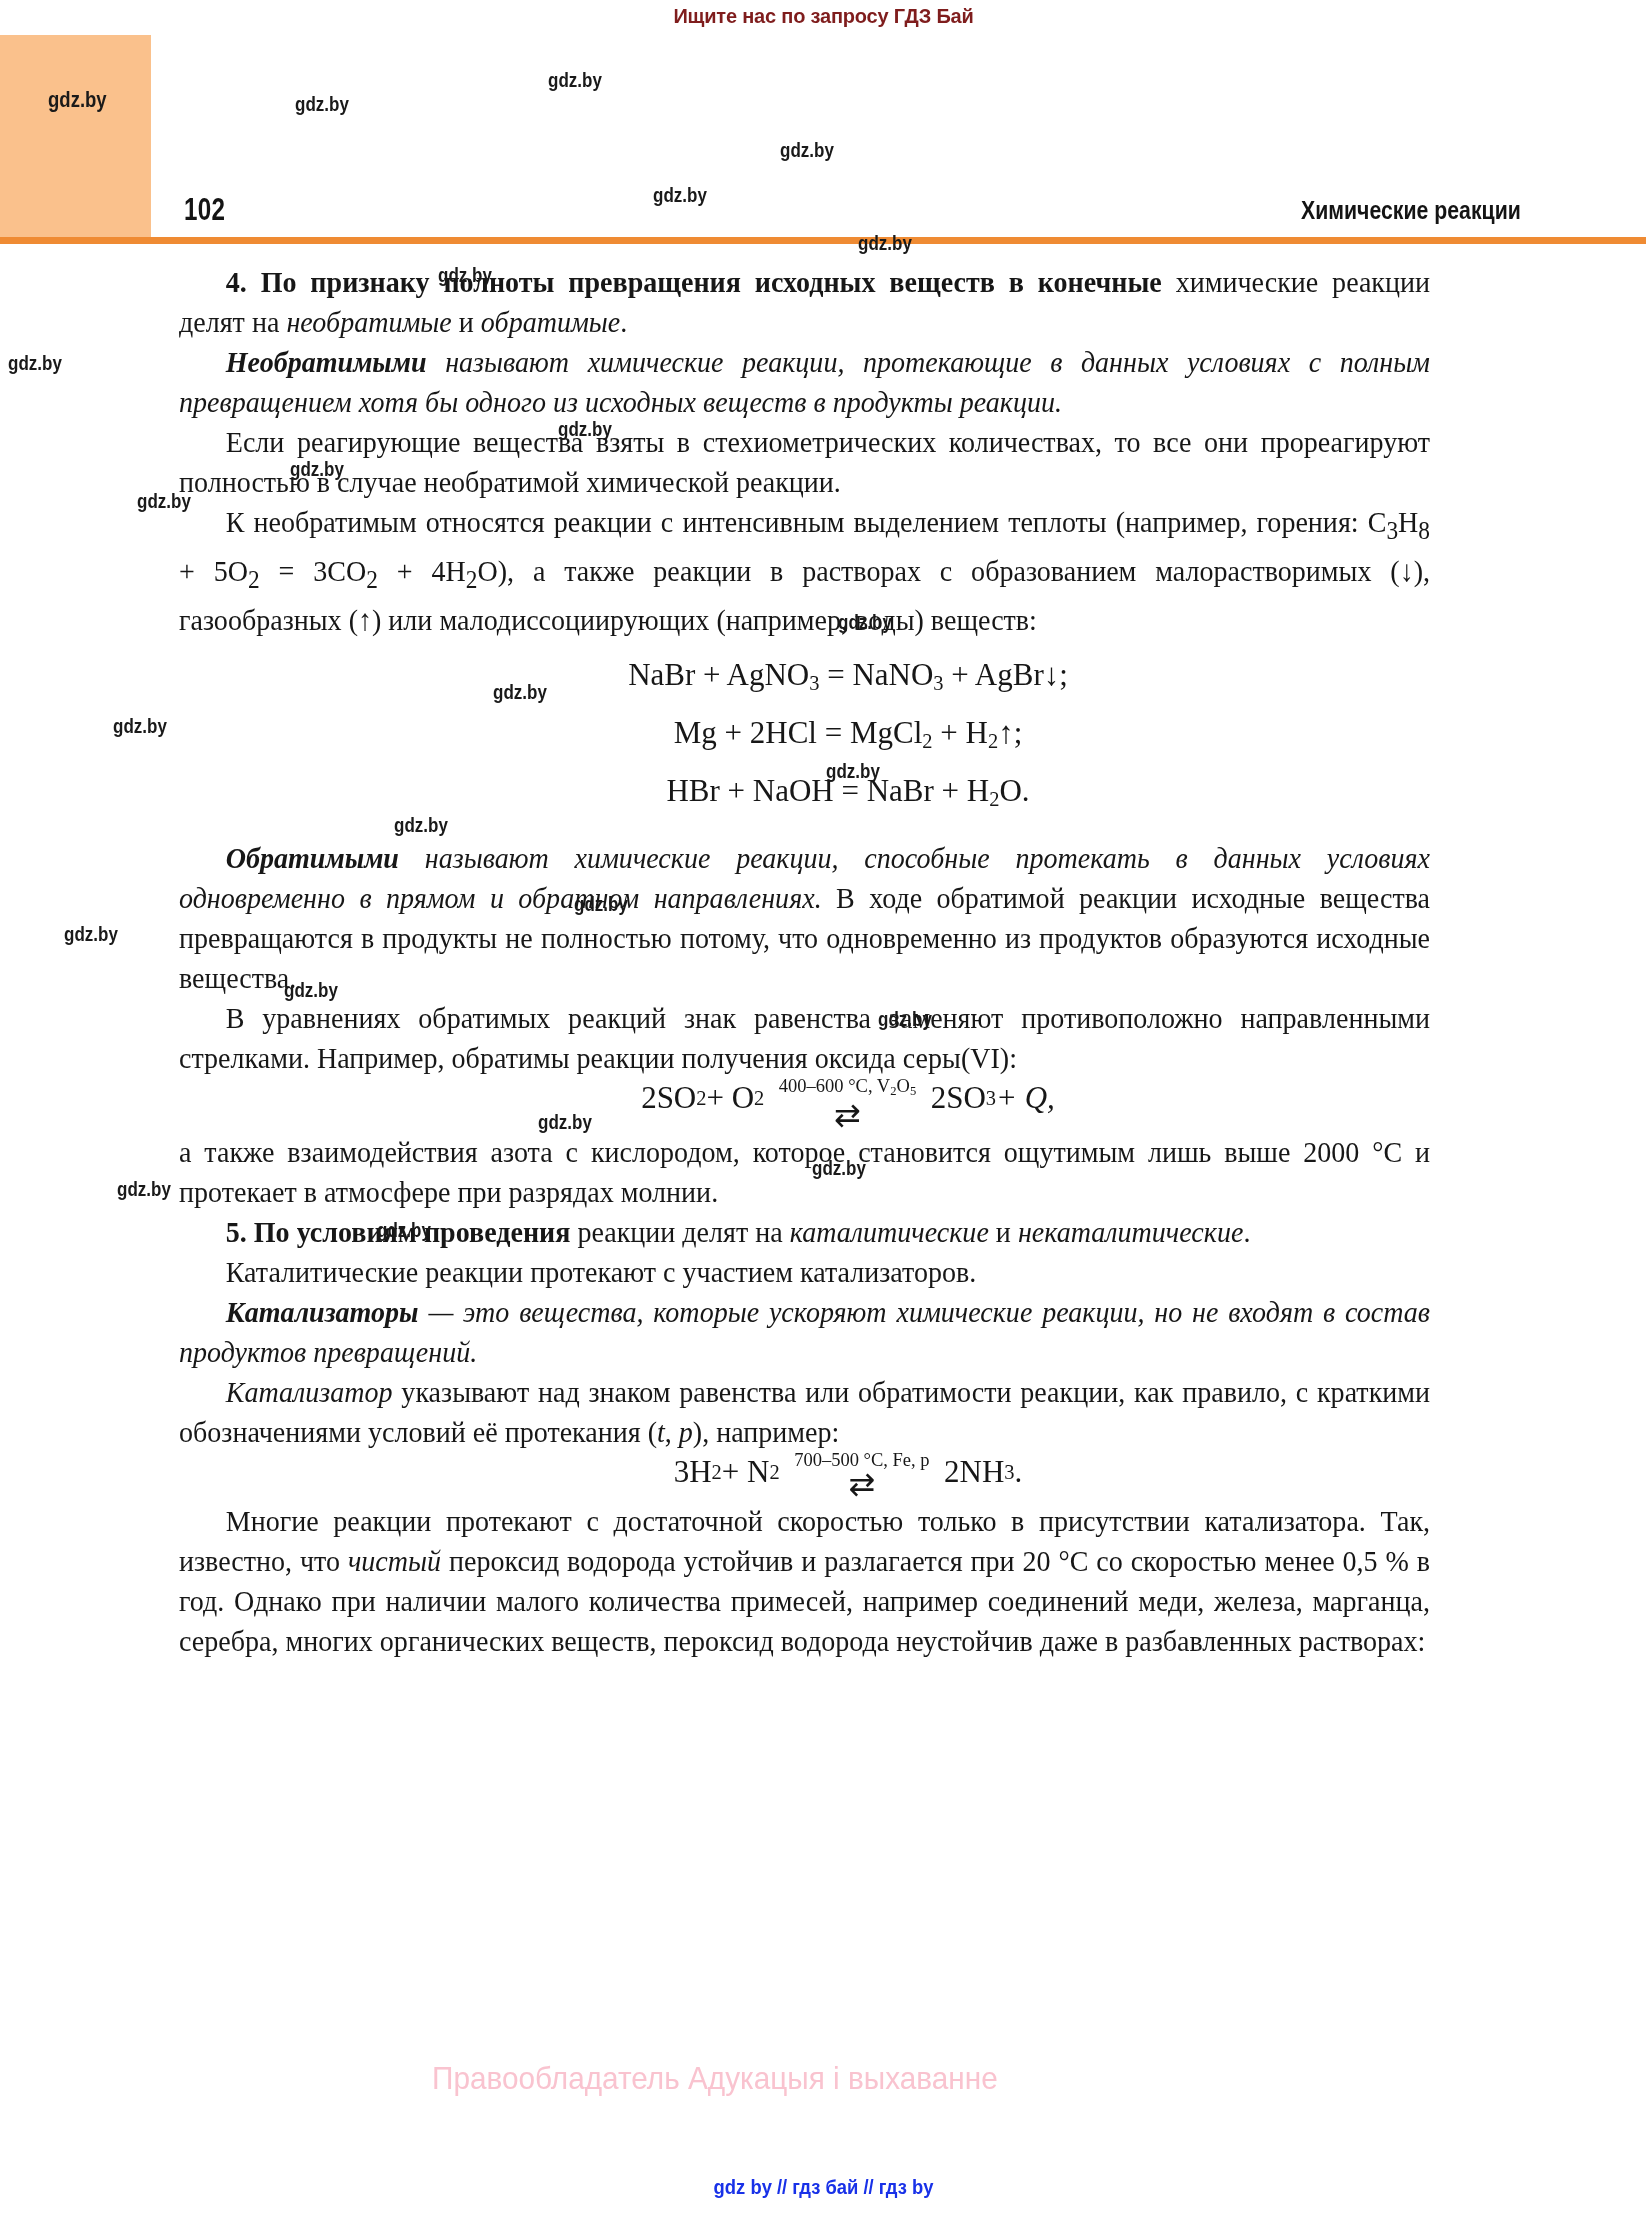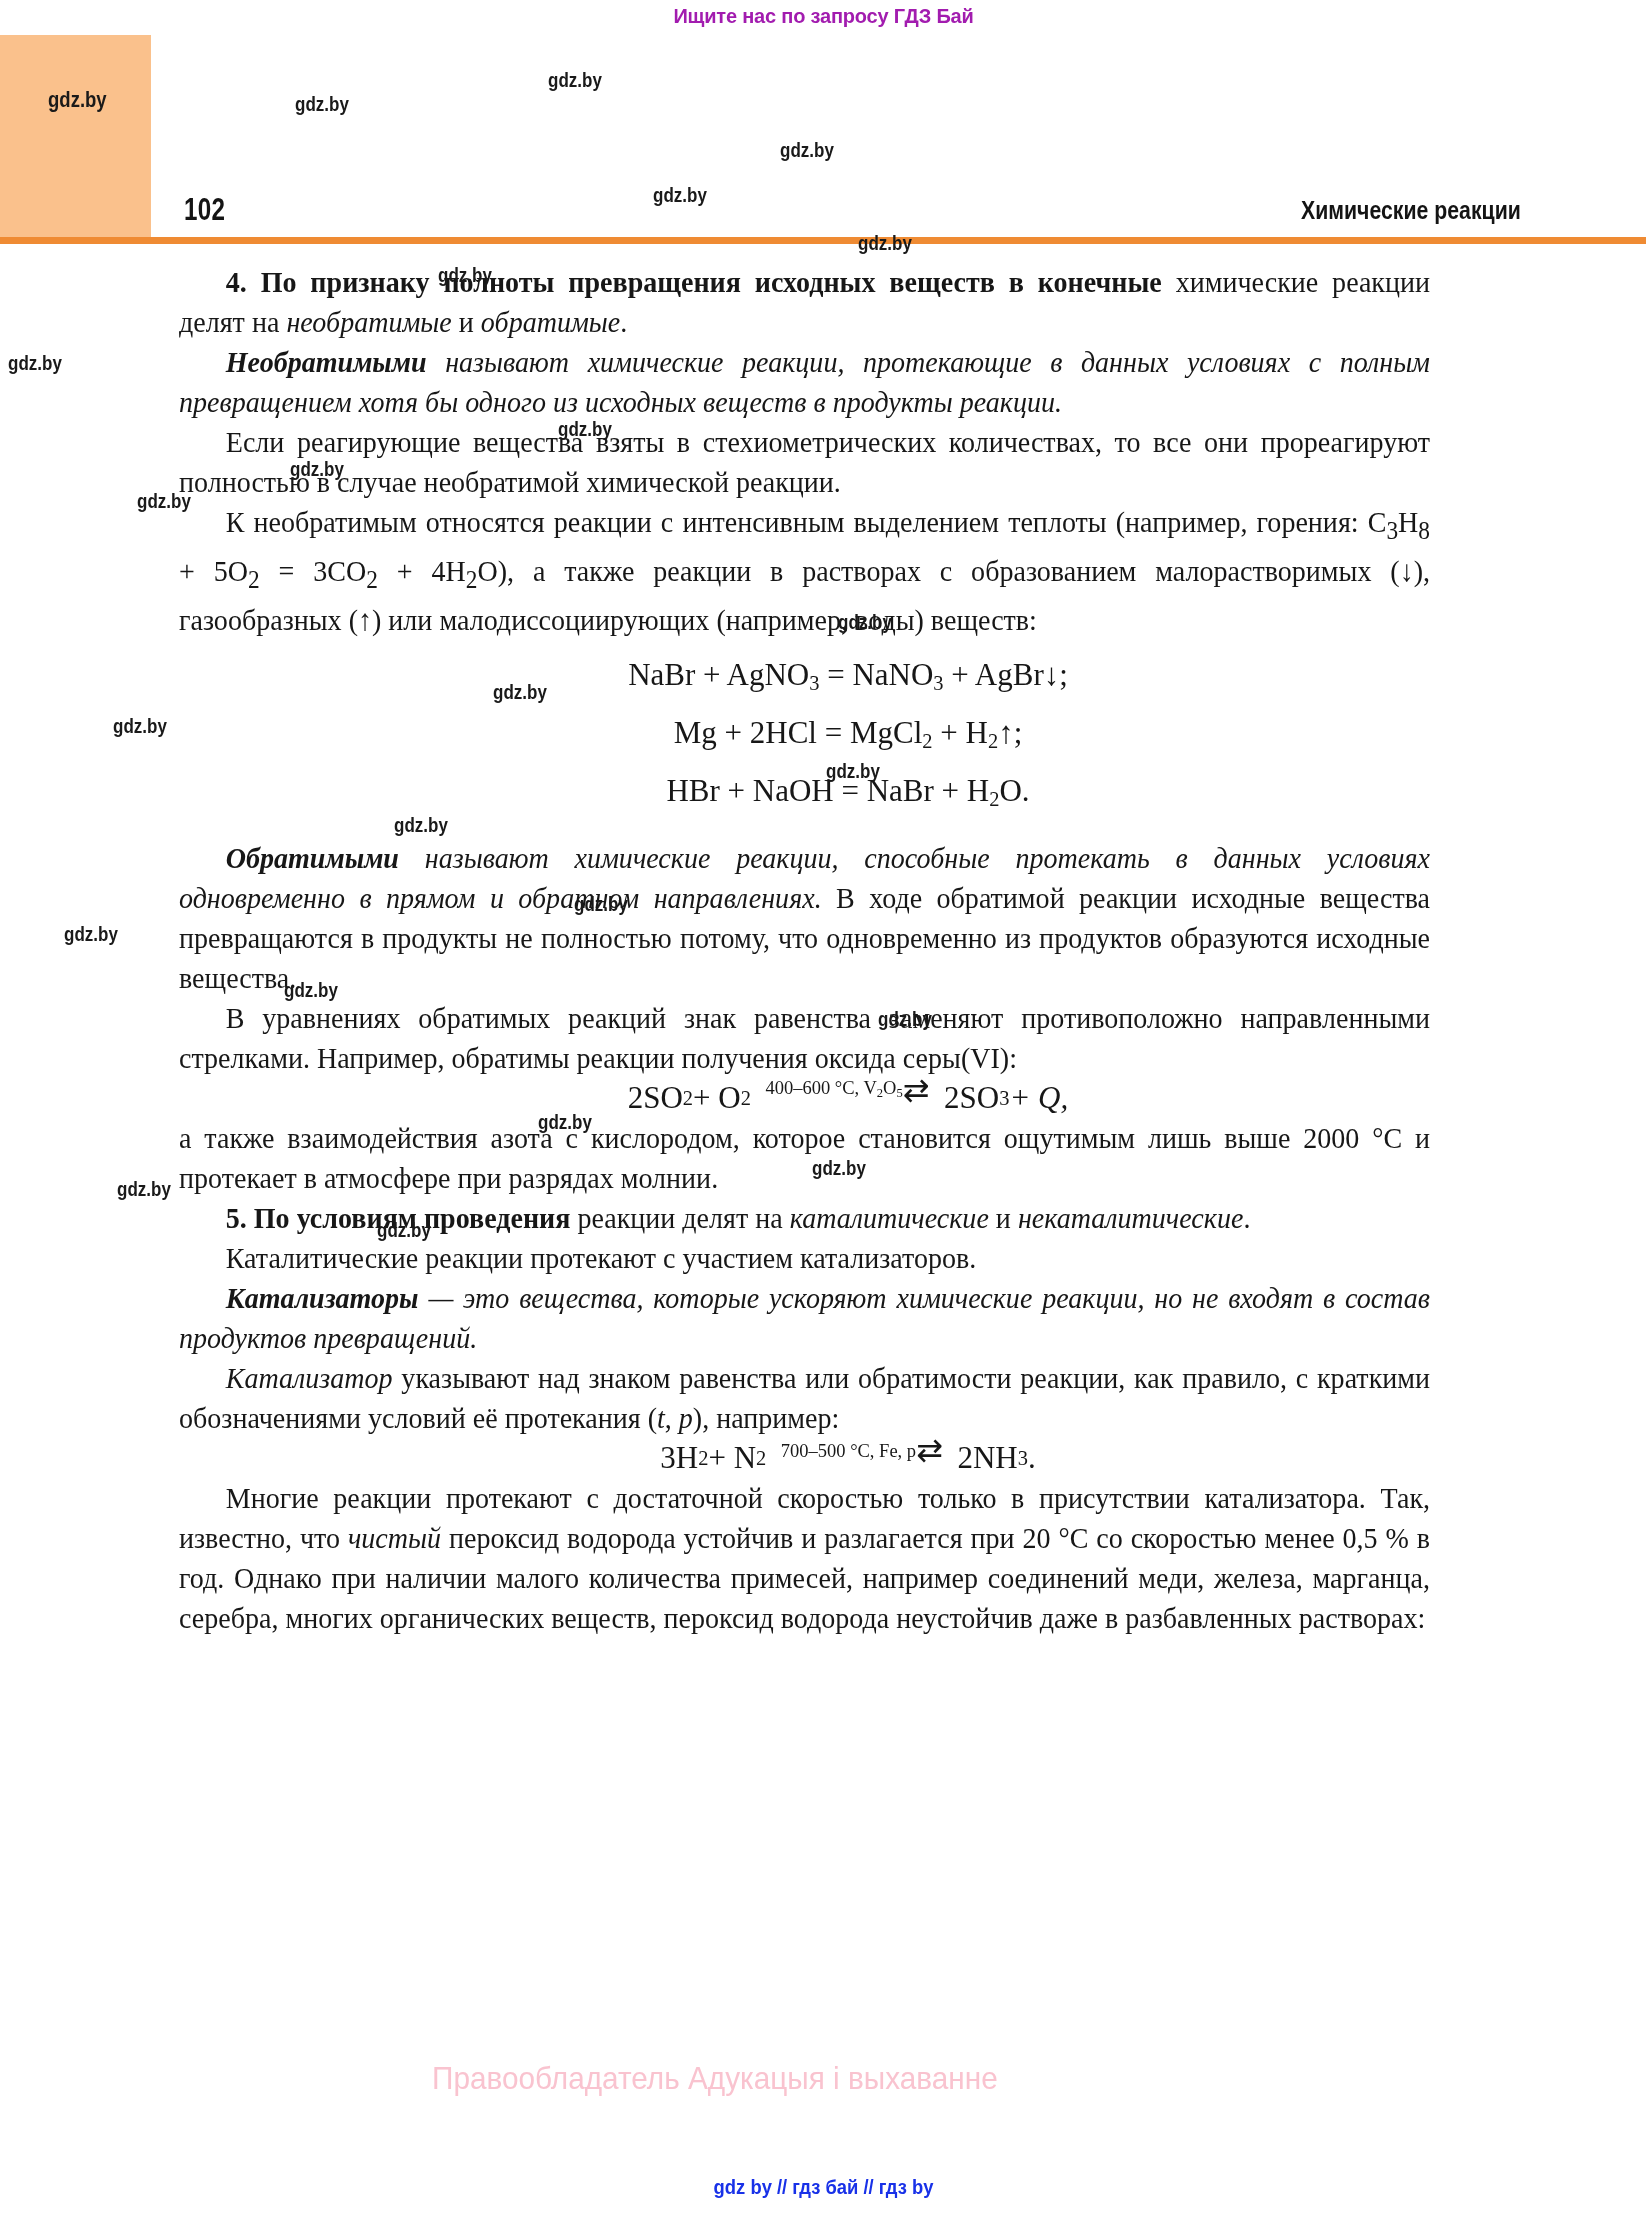--- a/index.html
+++ b/index.html
@@ -18,21 +18,21 @@
   
   .promo-line {
     position: absolute;
     top: 4.8px;
     left: 0;
     width: 1647px;
     text-align: center;
     font-family: "Liberation Sans", sans-serif;
     font-size: 20px;
     font-weight: bold;
-    color: #a21caf;
+    color: #7f1d1d;
     letter-spacing: -0.2px;
     white-space: nowrap;
   }
 
   
   .corner-tab {
     position: absolute;
     left: 0;
     top: 35px;
     width: 151px;
@@ -140,21 +140,21 @@
     justify-content: center;
     align-items: flex-start;
     font-size: 31px;
     line-height: 40px;
     color: #171717;
     white-space: nowrap;
   }
   .eqrow sub { font-size: 0.66em; vertical-align: -0.25em; }
   .cond-wrap {
     display: inline-flex;
-    flex-direction: row;
+    flex-direction: column;
     align-items: center;
     margin: 0 14.5px;
     position: relative;
     top: -1.6px;
   }
   .cond-text {
     font-size: 18.5px;
     line-height: 20px;
     white-space: nowrap;
   }

